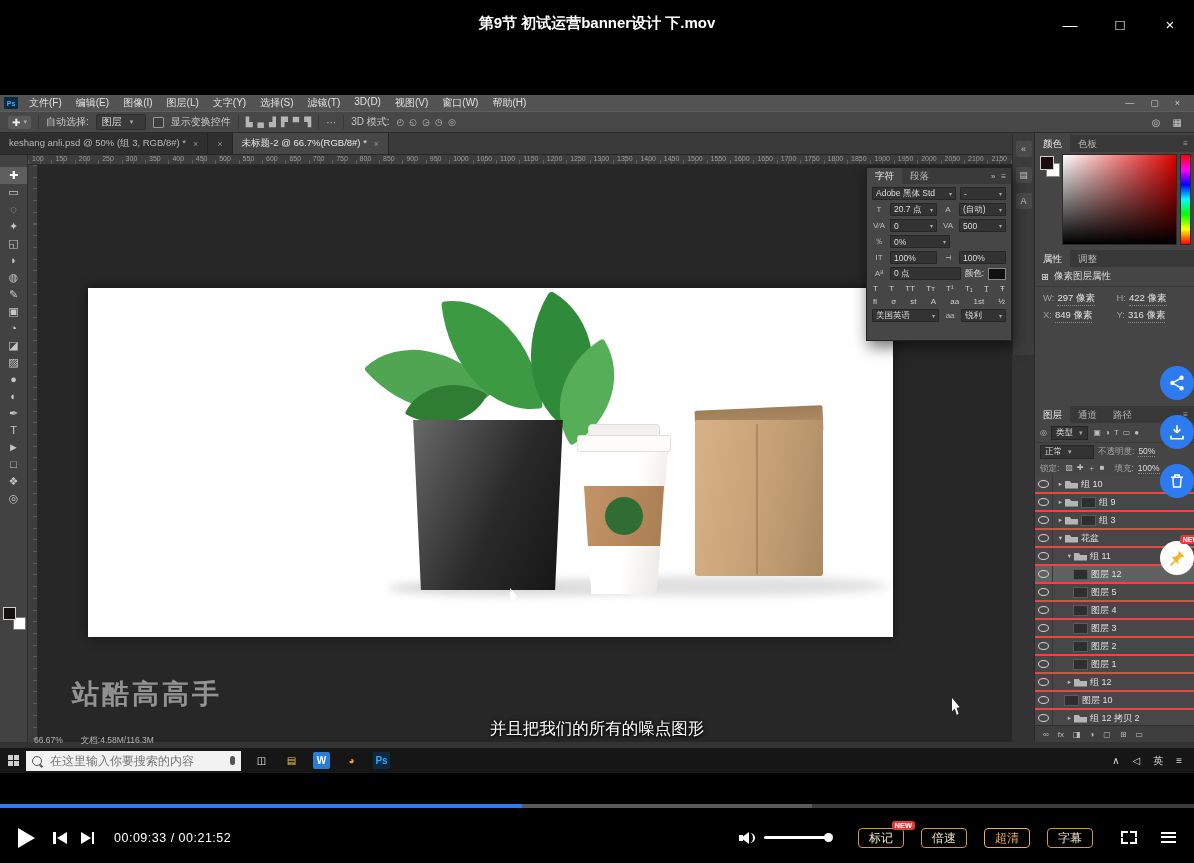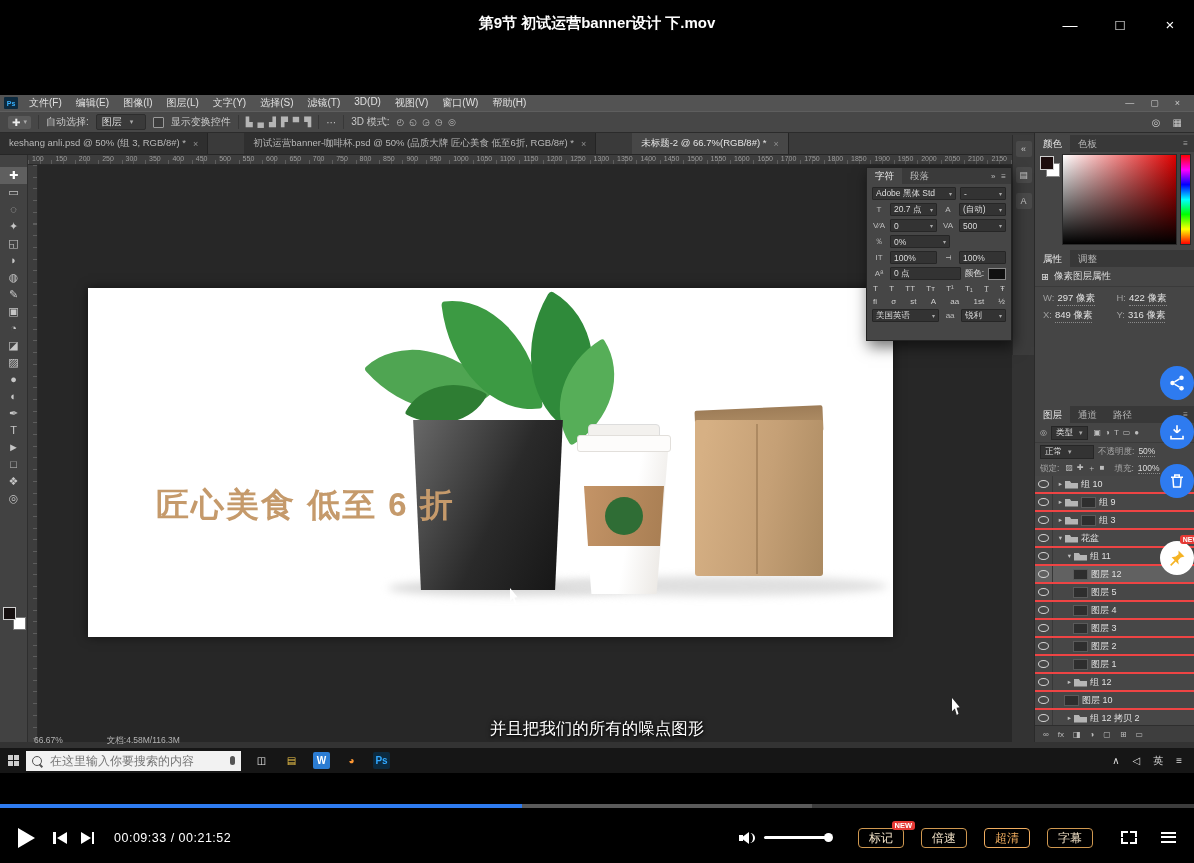--- a/index.html
+++ b/index.html
@@ -29,21 +29,21 @@
   .opt-tool{background:#5a5a5a;border-radius:2px;padding:1px 4px;display:flex;gap:3px;color:#eee;}
   .vsep{width:1px;height:14px;background:#383838;flex:none;}
   .opt-select{background:#3a3a3a;border:1px solid #2d2d2d;border-radius:2px;padding:0 5px;display:flex;
               gap:8px;min-width:38px;color:#ddd;align-items:center;height:14px;}
   .caret{font-size:7px;color:#aaa;align-self:center;}
   .opt-check{width:9px;height:9px;border:1px solid #9a9a9a;border-radius:1px;background:#3c3c3c;flex:none;}
   .icon-row{display:flex;gap:5px;font-size:9px;color:#b5b5b5;}
   .opt-right{margin-left:auto;display:flex;gap:12px;font-size:10px;color:#ccc;padding-right:4px;}
 
   .tabsbar{position:absolute;top:38px;left:0;right:0;height:22px;background:#3a3a3a;display:flex;
-           border-bottom:1px solid #262626;box-sizing:border-box;gap:36px;}
+           border-bottom:1px solid #262626;box-sizing:border-box;}
   .doc-tab{display:flex;align-items:center;gap:7px;padding:0 9px;background:#2f2f2f;
            border-right:1px solid #242424;color:#b9b9b9;font-size:9.5px;white-space:nowrap;cursor:default;}
   .doc-tab.active{background:#474747;color:#e6e6e6;}
   .tab-close{color:#8f8f8f;font-size:9px;}
 
   .rulerH{position:absolute;top:60px;left:28px;width:984px;height:10px;background:#3d3d3d;
           border-bottom:1px solid #2a2a2a;box-sizing:border-box;overflow:hidden;
           background-image:repeating-linear-gradient(to right,#5d5d5d 0 1px,transparent 1px 11.7px);
           background-size:100% 4px;background-position:0 100%;background-repeat:no-repeat;}
   .rulerH span{position:absolute;top:0;font-size:7px;color:#9d9d9d;}
@@ -165,21 +165,21 @@
   .lyr-c{display:flex;align-items:center;gap:3px;min-width:0;}
   .lyr-arrow{font-size:6.5px;color:#c0c0c0;width:7px;flex:none;}
   .lyr-folder{width:13px;height:9px;background:#b5b5b5;flex:none;
               clip-path:polygon(0 18%,38% 18%,48% 40%,100% 40%,100% 100%,0 100%);}
   .lyr-thumb{width:15px;height:11px;background:#2e2e2e;border:1px solid #5a5a5a;flex:none;box-sizing:border-box;}
   .lyr-name{font-size:9px;color:#e0e0e0;white-space:nowrap;overflow:hidden;}
   .lyr-bottom{position:absolute;left:0;right:0;bottom:0;height:16px;background:#3e3e3e;
               border-top:1px solid #2e2e2e;display:flex;align-items:center;gap:9px;padding:0 8px;
               font-size:8px;color:#bdbdbd;}
 
-  .ps-status{position:absolute;left:34px;bottom:1px;display:flex;gap:44px;font-size:8.5px;color:#b5b5b5;z-index:3;}
+  .ps-status{position:absolute;left:34px;bottom:1px;display:flex;gap:18px;font-size:8.5px;color:#b5b5b5;z-index:3;}
 
   
   .taskbar{position:absolute;left:0;top:748px;width:1194px;height:25px;background:#161616;display:flex;
            align-items:center;z-index:30;}
   .tb-start{width:26px;height:100%;display:flex;align-items:center;justify-content:center;}
   .win-logo{width:11px;height:11px;display:grid;grid-template-columns:5px 5px;grid-template-rows:5px 5px;gap:1px;}
   .win-logo span{background:#cfcfcf;}
   .search{width:215px;height:20px;background:#f2f2f2;display:flex;align-items:center;gap:6px;padding:0 6px;
           box-sizing:border-box;}
   .search input{border:0;background:transparent;font-size:12px;color:#333;outline:none;flex:1;
@@ -325,21 +325,20 @@
         <span>▦</span>
       </span>
     </div>
 
     <div class="tabsbar" id="doc-tabs">
         <div class="doc-tab">
           <span>keshang anli.psd @ 50% (组 3, RGB/8#) *</span>
           <span class="tab-close">×</span>
         </div>
         <div class="doc-tab">
-          <span>初试运营banner-咖啡杯.psd @ 50% (品质大牌 匠心美食 低至6折, RGB/8#) *</span>
           <span class="tab-close">×</span>
         </div>
         <div class="doc-tab active">
           <span>未标题-2 @ 66.7%(RGB/8#) *</span>
           <span class="tab-close">×</span>
         </div>
       </div>
 
     <div class="rulerH" id="rulerH">
         <span style="left: 4px;">100</span>
@@ -427,21 +426,20 @@
         <div class="leaf" id="leaf5"></div>
         <div class="pot"></div>
         <div class="cup-lid-top"></div>
         <div class="cup-lid"></div>
         <div class="cup-body"></div>
         <div class="cup-band"></div>
         <div class="cup-dot"></div>
         <div class="bag-fold"></div>
         <div class="bag"></div>
         <div class="bag-crease"></div>
-        <div class="bn-subline">匠心美食 低至 6 折</div>
       </div>
     </div>
 
     <div class="dock-strip" id="dock-strip">
         <span class="ds-icon">«</span>
         <span class="ds-icon">▤</span>
         <span class="ds-icon">A</span>
       </div>
 
     <div class="dock">
@@ -818,20 +816,21 @@
         <span class="tb-app" style="color: rgb(49, 168, 255); background: rgb(12, 42, 63);">Ps</span>
       </div>
     <div class="tb-tray" id="tb-tray">
         <span>∧</span>
         <span>◁</span>
         <span>英</span>
         <span>≡</span>
       </div>
   </div>
 
+  <div class="watermark">站酷高高手</div>
   <div class="vsub">并且把我们的所有的噪点图形</div>
 
   <div class="side-btns">
     <div class="sbtn">
       <svg viewBox="0 0 24 24">
           <circle cx="18" cy="5" r="3" fill="#fff"></circle>
           <circle cx="6" cy="12" r="3" fill="#fff"></circle>
           <circle cx="18" cy="19" r="3" fill="#fff"></circle>
           <path d="M8.6 10.6l6.8-4M8.6 13.4l6.8 4" stroke="#fff" stroke-width="2" fill="none"></path>
         </svg>

